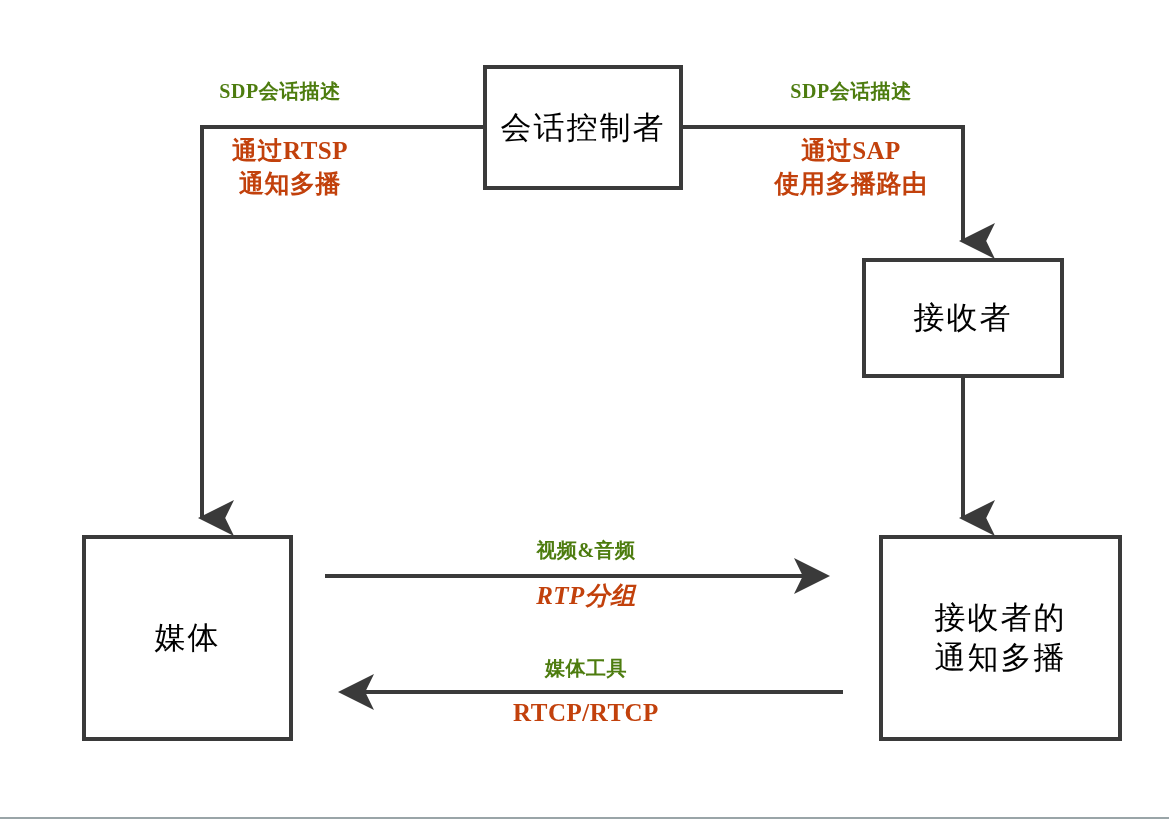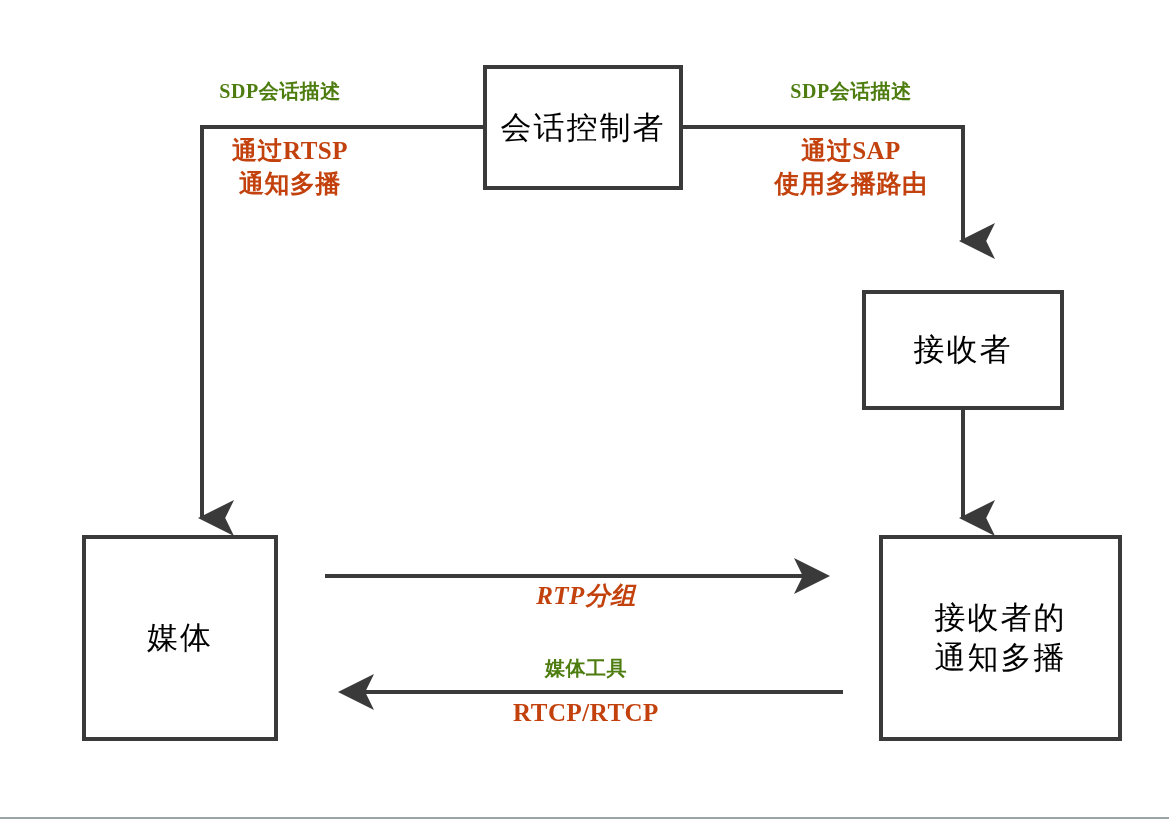--- a/index.html
+++ b/index.html
@@ -39,22 +39,22 @@
     font-family: "Liberation Serif", "DejaVu Serif", serif;
     font-size: 31px;
     line-height: 1.28;
     letter-spacing: 2px;
     white-space: nowrap;
     z-index: 3;
   }
   .node .ln { display: block; }
 
   #node-session-controller { left: 483px; top: 65px;  width: 200px; height: 125px; }
-  #node-receiver           { left: 862px; top: 258px; width: 202px; height: 120px; margin-top: 32px; }
-  #node-media-server       { left: 82px;  top: 535px; width: 196px; height: 206px; }
+  #node-receiver           { left: 862px; top: 258px; width: 202px; height: 120px; }
+  #node-media-server       { left: 82px;  top: 535px; width: 211px; height: 206px; }
   #node-receiver-media-tool{ left: 843px; top: 535px; width: 243px; height: 206px; margin-left: 36px; }
 
   
   .label {
     position: absolute;
     text-align: center;
     white-space: nowrap;
     z-index: 4;
     font-family: "Liberation Serif", "DejaVu Serif", serif;
     line-height: 1.3;
@@ -147,20 +147,21 @@
   </div>
 
   <div class="label label-black" id="label-sdp-right">SDP会话描述</div>
 
   <div class="label label-red" id="label-sap-right">
     <span class="ln">通过SAP</span>
     <span class="ln">使用多播路由</span>
   </div>
 
 
+  <div class="label label-black" id="label-av">视频&amp;音频</div>
 
   <div class="label label-red" id="label-rtp">RTP分组</div>
 
   <div class="label label-black" id="label-qos">媒体工具</div>
 
   <div class="label label-red" id="label-rtcp">RTCP/RTCP</div>
 
   <div id="footer-rule"></div>
 </div>
 

